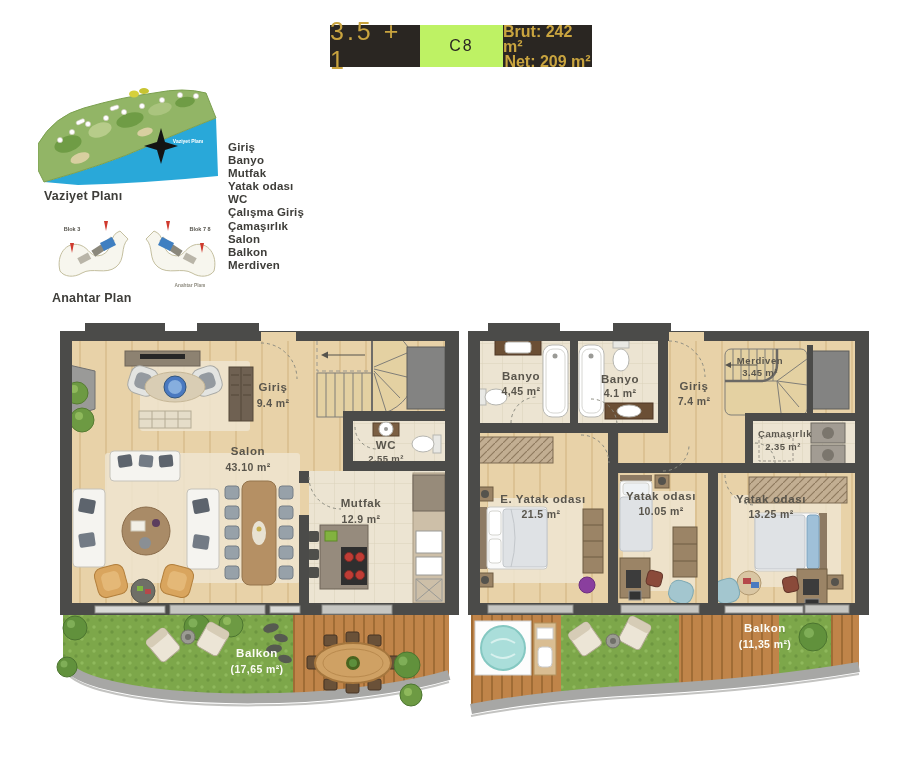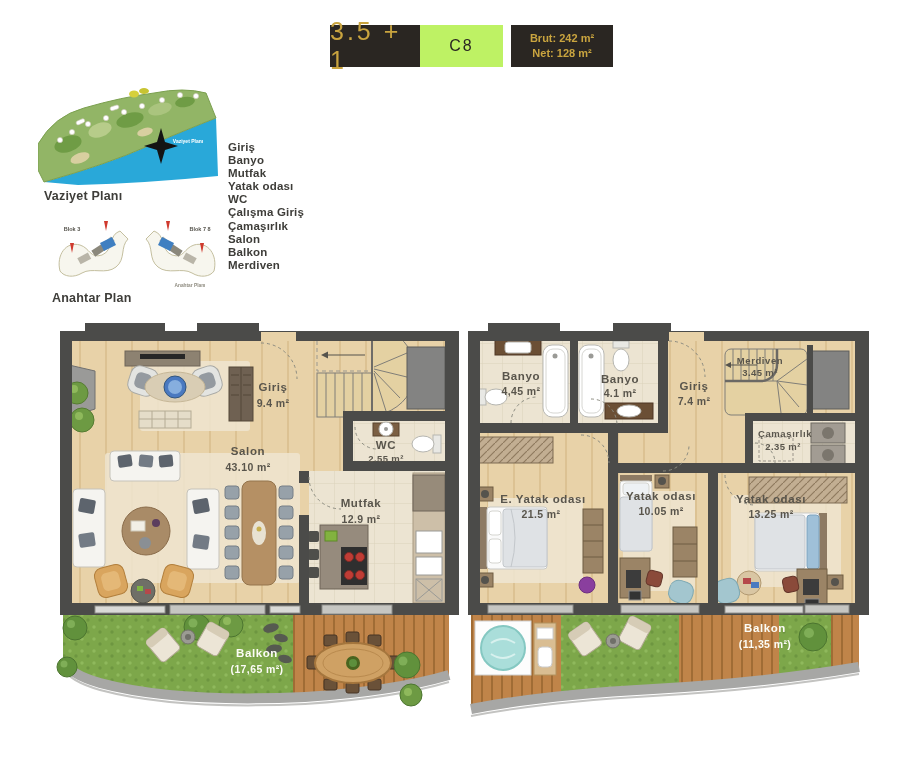--- a/index.html
+++ b/index.html
@@ -7,21 +7,21 @@
         font-family:"Liberation Sans",sans-serif;}
   .abs{position:absolute;}
 
   
   .hdr{position:absolute;left:330px;top:25px;height:42px;display:flex;}
   .hdr-box{display:flex;align-items:center;justify-content:center;flex-direction:column;}
   .hdr-dark{background:#2a2622;}
   .hdr-gold{background:#bef264;}
   .hdr-type{width:90px;color:#c9a43f;font-size:25px;letter-spacing:3px;font-weight:400;}
   .hdr-code{width:83px;color:#2a2622;font-size:16px;letter-spacing:2px;font-weight:400;}
-  .hdr-areas{width:102px;color:#c9a43f;font-size:11px;font-weight:bold;line-height:15px;margin-left:8px;}
+  .hdr-areas{width:89px;color:#c9a43f;font-size:16px;font-weight:bold;line-height:15px;}
 
   
   .caption{position:absolute;font-size:12.5px;font-weight:bold;color:#3e3d39;letter-spacing:.2px;}
   .legend{position:absolute;left:228px;top:141px;}
   .legend-item{font-size:11.5px;font-weight:bold;color:#3e3d39;line-height:13.1px;letter-spacing:.2px;}
 
   
   .rname{font-family:"Liberation Sans",sans-serif;font-weight:bold;font-size:11.5px;fill:#59554c;letter-spacing:.6px;}
   .rarea{font-family:"Liberation Sans",sans-serif;font-weight:bold;font-size:10.5px;fill:#59554c;letter-spacing:.4px;}
   .sm{font-size:9.5px;}
@@ -35,21 +35,21 @@
 
   <div class="hdr">
     <div class="hdr-box hdr-dark hdr-type">
       <span>3.5 + 1</span>
     </div>
     <div class="hdr-box hdr-gold hdr-code">
       <span>C8</span>
     </div>
     <div class="hdr-box hdr-dark hdr-areas">
       <div>Brut: 242 m²</div>
-      <div>Net: 128 m²</div>
+      <div>Net: 209 m²</div>
     </div>
   </div>
 
   <svg class="abs" style="left:38px;top:82px" width="190" height="108" viewBox="0 0 190 108">
     <path d="M6 100 Q70 82 110 64 Q150 47 178 36 L180 94 Q110 101 40 103 Z" fill="#29a8d9"></path>
     <path d="M0 62 Q16 34 46 26 Q84 15 116 11 Q146 5 168 11 L178 36 Q150 47 110 64 Q70 82 6 100 L0 88 Z" fill="#92b566" stroke="#7ba04f" stroke-width="1"></path>
     <g>
       <ellipse cx="30" cy="62" rx="14" ry="8" fill="#6f9c45" transform="rotate(-18 30 62)"></ellipse>
       <ellipse cx="62" cy="48" rx="12" ry="7" fill="#b7cc8a" transform="rotate(-20 62 48)"></ellipse>
       <ellipse cx="92" cy="38" rx="14" ry="7" fill="#6f9c45" transform="rotate(-16 92 38)"></ellipse>

